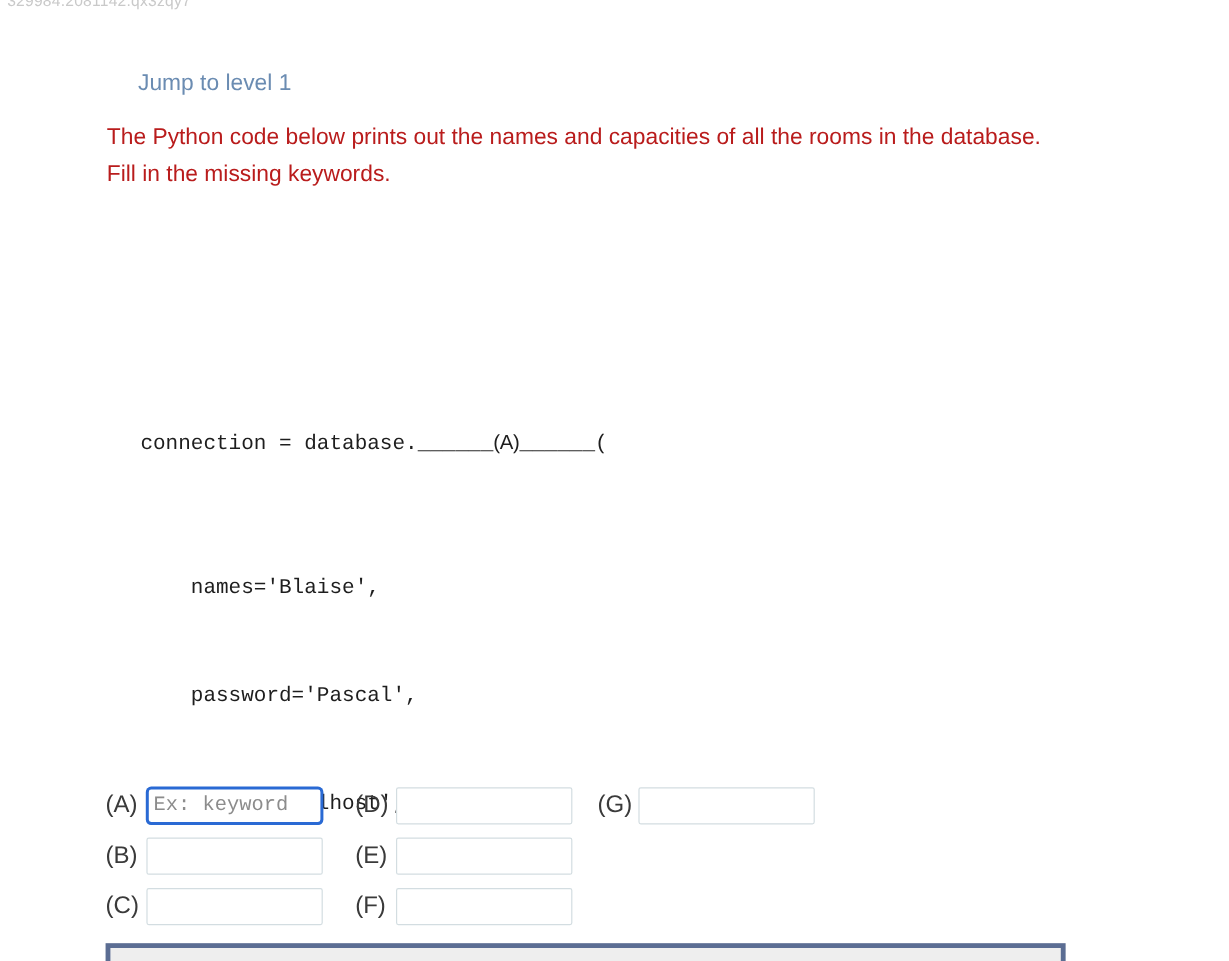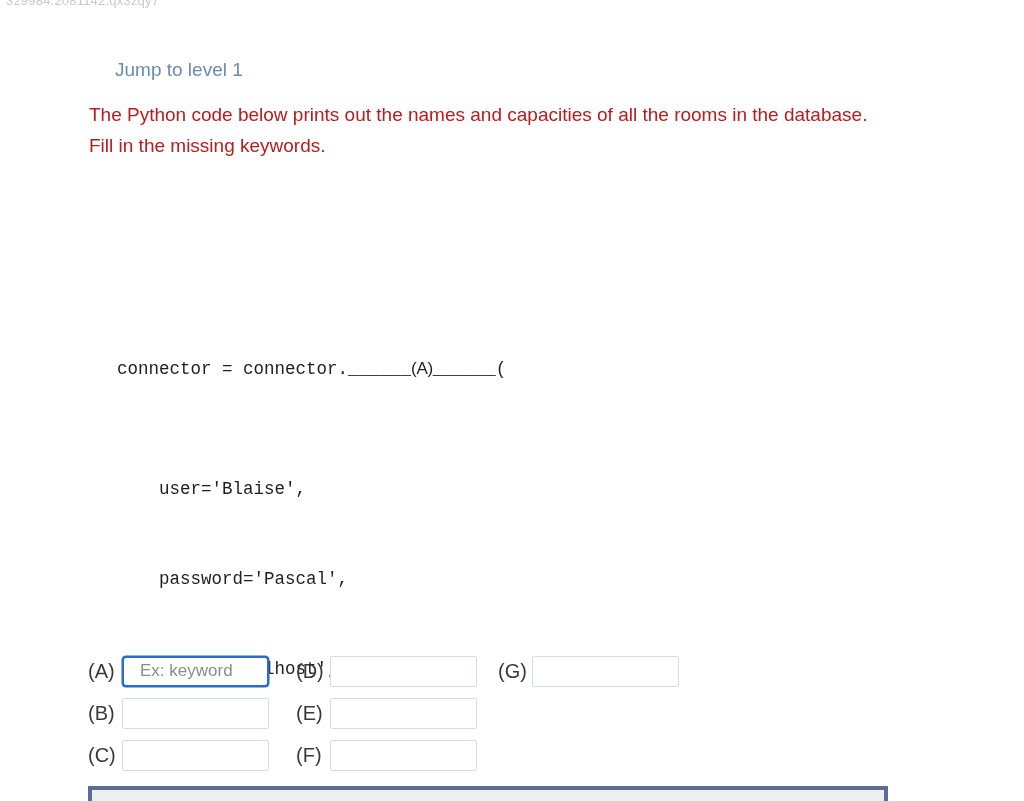--- a/index.html
+++ b/index.html
@@ -96,24 +96,24 @@
     text-align: left;
     flex: none;
   }
   .ans-input {
     box-sizing: border-box;
     width: 147px;
     height: 31px;
     border: 1px solid #d3dde1;
     border-radius: 2px;
     background: #ffffff;
-    font-family: Liberation Sans, sans-serif;
+    font-family: Liberation Mono, monospace;
     font-size: 17px;
     color: #333333;
-    padding: 0 16px;
+    padding: 0 4px;
     outline: none;
   }
   .ans-input.focused {
     border: 2px solid #2a6ad4;
     border-radius: 4px;
     box-shadow: 0 0 0 0.5px #2a6ad4;
   }
   .ans-input::placeholder {
     color: #8c8c8c;
     opacity: 1;
@@ -136,23 +136,23 @@
 
 <div class="watermark">329984.2081142.qx3zqy7</div>
 
 <a class="jump-link">Jump to level 1</a>
 
 <div class="prompt">The Python code below prints out the names and capacities of all the rooms in the database. Fill in the missing keywords.</div>
 
 <div class="code">
   <span class="spacer"></span>
 
-  <span class="ln"><span>connector = connector.______</span><span class="blank-label">(A)</span><span>______(</span></span>
-
-  <span class="ln"><span>    user='Blaise',</span></span>
+  <span class="ln"><span>connection = database.______</span><span class="blank-label">(A)</span><span>______(</span></span>
+
+  <span class="ln"><span>    names='Blaise',</span></span>
   <span class="ln"><span>    password='Pascal',</span></span>
   <span class="ln"><span>    host='localhost',</span></span>
   
   
   
 
   
 
   
 

